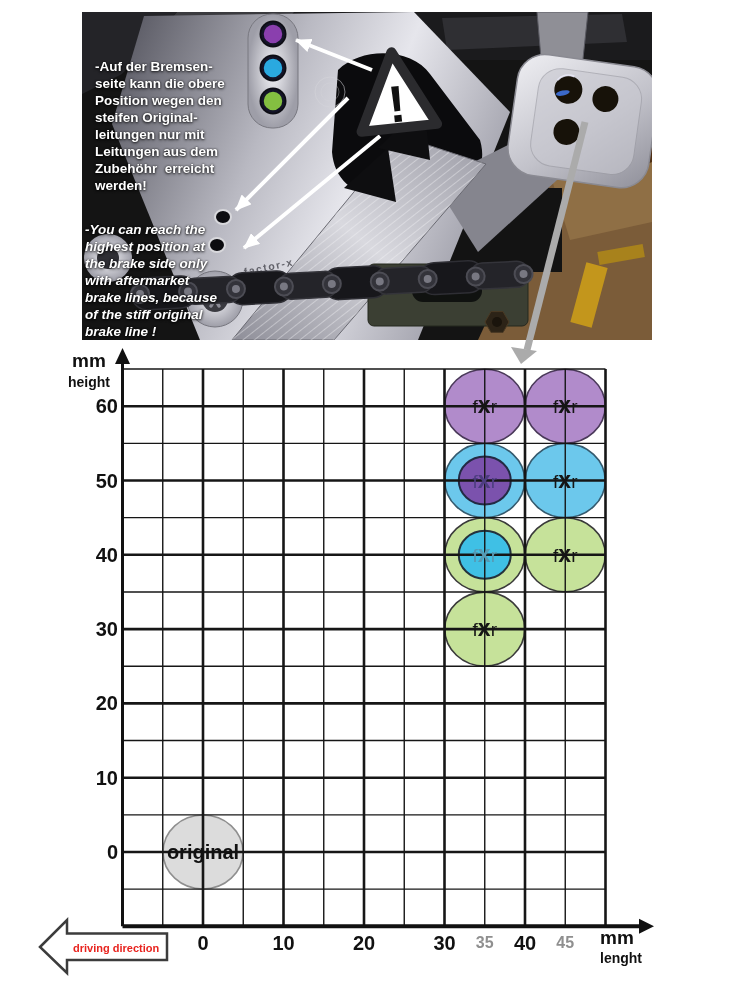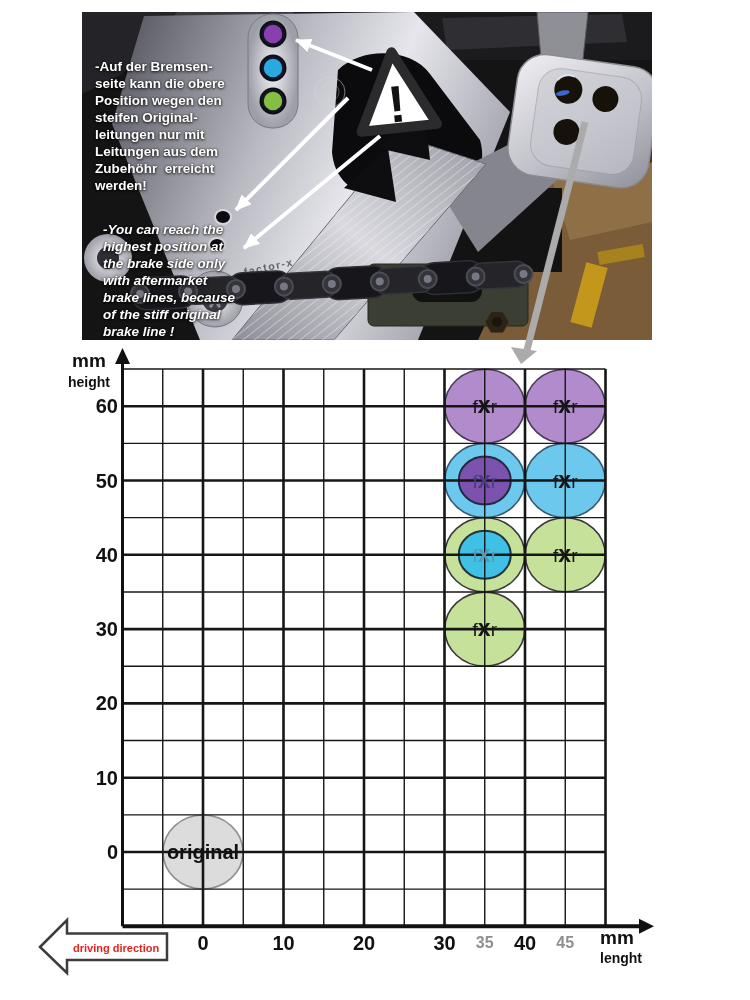--- a/index.html
+++ b/index.html
@@ -3,21 +3,21 @@
 <meta charset="utf-8">
 <style>
   html,body{margin:0;padding:0;background:#ffffff;}
   .page{position:relative;width:750px;height:1000px;background:#ffffff;overflow:hidden;
         font-family:"Liberation Sans",sans-serif;}
   .photo{position:absolute;left:82px;top:12px;width:570px;height:328px;background:#121212;overflow:hidden;}
   .photo > svg{position:absolute;left:0;top:0;}
   .note{position:absolute;color:#ffffff;font-weight:700;font-size:13.5px;line-height:17px;
         white-space:pre-wrap;text-shadow:0 1px 3px rgba(0,0,0,.9), 0 0 2px rgba(0,0,0,.6);z-index:3;margin-top:32px;}
   .note-de{left:13px;top:14px;width:178px;}
-  .note-en{left:21px;top:177px;width:178px;font-style:italic;}
+  .note-en{left:3px;top:177px;width:178px;font-style:italic;}
   #chart-svg{position:absolute;left:0;top:0;width:750px;height:1000px;pointer-events:none;}
   .tick-major{font-family:"Liberation Sans",sans-serif;font-size:20px;font-weight:700;}
   .tick-minor{font-family:"Liberation Sans",sans-serif;font-size:16px;font-weight:700;}
   .unit-big{font-family:"Liberation Sans",sans-serif;font-size:19px;font-weight:700;fill:#111;}
   .unit-small{font-family:"Liberation Sans",sans-serif;font-size:14px;font-weight:700;fill:#111;}
   .fxr-thin{font-family:"Liberation Sans",sans-serif;font-size:19px;font-weight:500;}
   .fxr-bold{font-family:"Liberation Sans",sans-serif;font-size:23px;font-weight:800;}
   .orig-label{font-family:"Liberation Sans",sans-serif;font-size:20px;font-weight:700;}
   .drive-text{font-family:"Liberation Sans",sans-serif;font-size:11px;font-weight:700;}
   .engrave{font-family:"Liberation Sans",sans-serif;font-size:10.5px;font-weight:700;letter-spacing:1.5px;}

